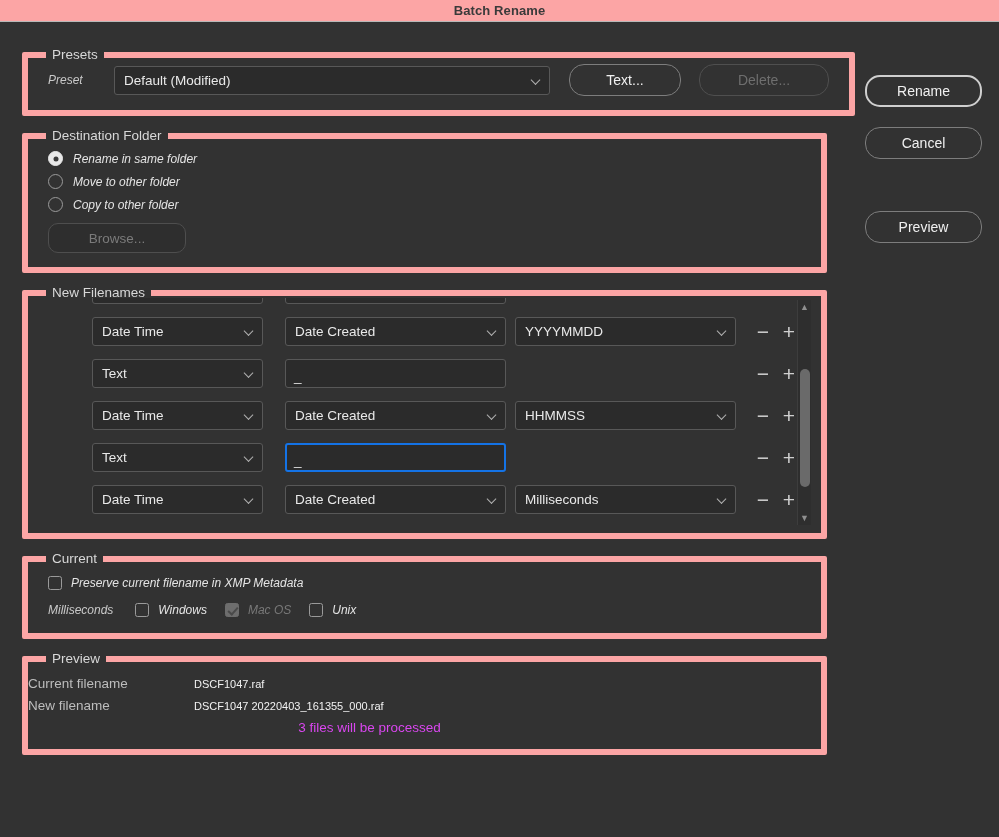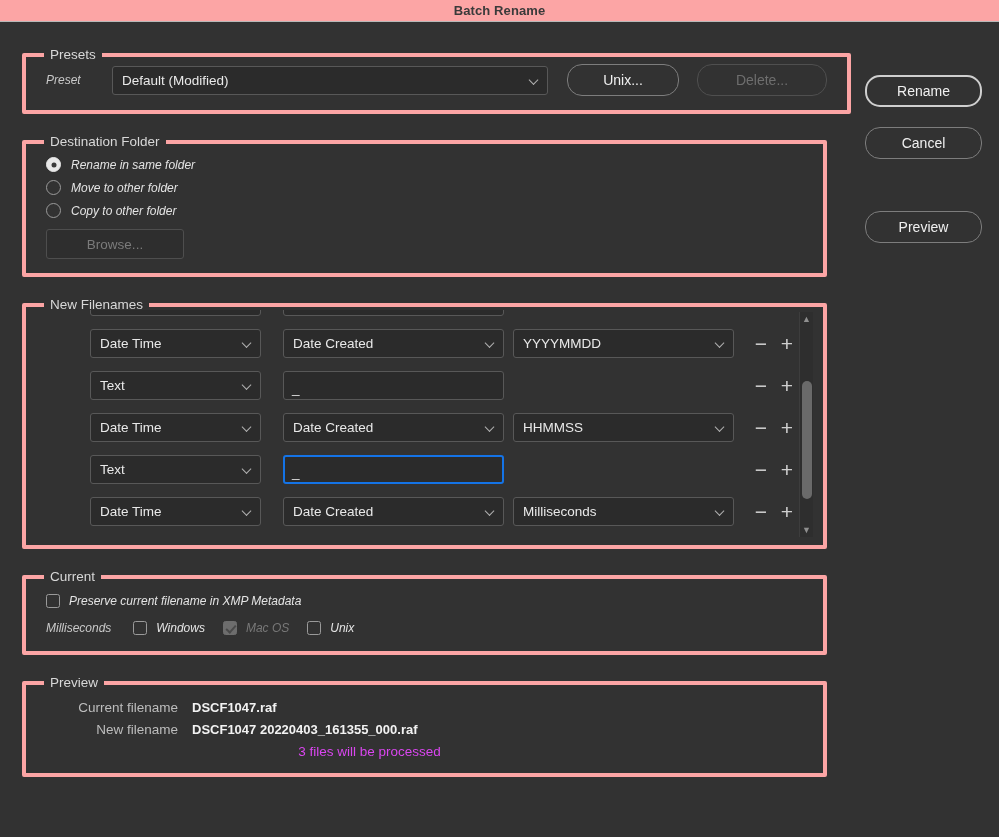--- a/index.html
+++ b/index.html
@@ -30,24 +30,24 @@
     padding: 0;
   }
 
   .left-col {
     position: absolute;
     left: 22px; top: 25px; width: 805px;
   }
 
   
   fieldset.group {
-    border: 4px solid #fca5a5;
+    border: 6px solid #fca5a5;
     border-radius: 2px;
     padding: 0;
-    margin-bottom: 20px;
+    margin-bottom: 12px;
     position: relative;
   }
   fieldset.group > legend {
     margin-left: 18px;
     padding: 0 6px;
     font-size: 13.5px;
     color: #d8d8d8;
   }
   .group-inner { padding: 6px 20px 16px 20px; }
 
@@ -115,21 +115,21 @@
     padding: 0 18px;
     cursor: default;
     display: inline-flex; align-items: center; justify-content: center;
   }
   .pill.disabled { color: #6e6e6e; border-color: #4f4f4f; }
   .pill.default  { border: 2px solid #cfcfcf; }
 
   .btn-flat {
     background: #2e2e2e;
     border: 1px solid #4e4e4e;
-    border-radius: 3px;
+    border-radius: 10px;
     color: #7b7b7b;
     font-size: 13.5px;
     height: 30px;
     padding: 0 14px;
     display: inline-flex; align-items: center; justify-content: center;
     cursor: default;
   }
 
   
   .radio-row { display: flex; align-items: center; margin-bottom: 8px; }
@@ -213,24 +213,24 @@
     position: absolute;
     left: 2px; width: 10px;
     top: 55px; height: 118px;
     background: #6a6a6a;
     border-radius: 5px;
   }
 
   
   .pv-line { display: flex; align-items: baseline; margin-bottom: 7px; }
   .pv-label {
-    width: 152px; text-align: right; margin-right: 14px;
+    width: 152px; text-align: left; margin-right: 14px;
     font-size: 13.5px; color: #bdbdbd;
   }
-  .pv-value { font-size: 13px; color: #f2f2f2; font-weight: bold; }
+  .pv-value { font-size: 11px; color: #f2f2f2; }
   .pv-note {
     text-align: center; font-size: 13.5px; color: #d946ef;
     margin-top: 4px; padding-right: 90px;
   }
 
   
   .actions {
     position: absolute;
     right: 17px; top: 53px;
     display: flex; flex-direction: column; align-items: stretch;
@@ -252,21 +252,21 @@
 
     <fieldset class="group">
       <legend>Presets</legend>
       <div class="group-inner" style="padding-top:2px;padding-bottom:14px;">
         <div class="row">
           <span class="label" style="width:66px;">Preset</span>
           <div class="combo" style="width:436px;">
             <span>Default (Modified)</span>
             <span class="chev"></span>
           </div>
-          <button class="pill" style="margin-left:19px;width:112px;">Unix...</button>
+          <button class="pill" style="margin-left:19px;width:112px;">Text...</button>
           <button class="pill disabled" style="margin-left:18px;width:130px;">Delete...</button>
         </div>
       </div>
     </fieldset>
 
     <fieldset class="group">
       <legend>Destination Folder</legend>
       <div class="group-inner" style="padding-top:8px;padding-bottom:14px;">
         <div class="radio-row">
           <span class="radio checked"></span>

